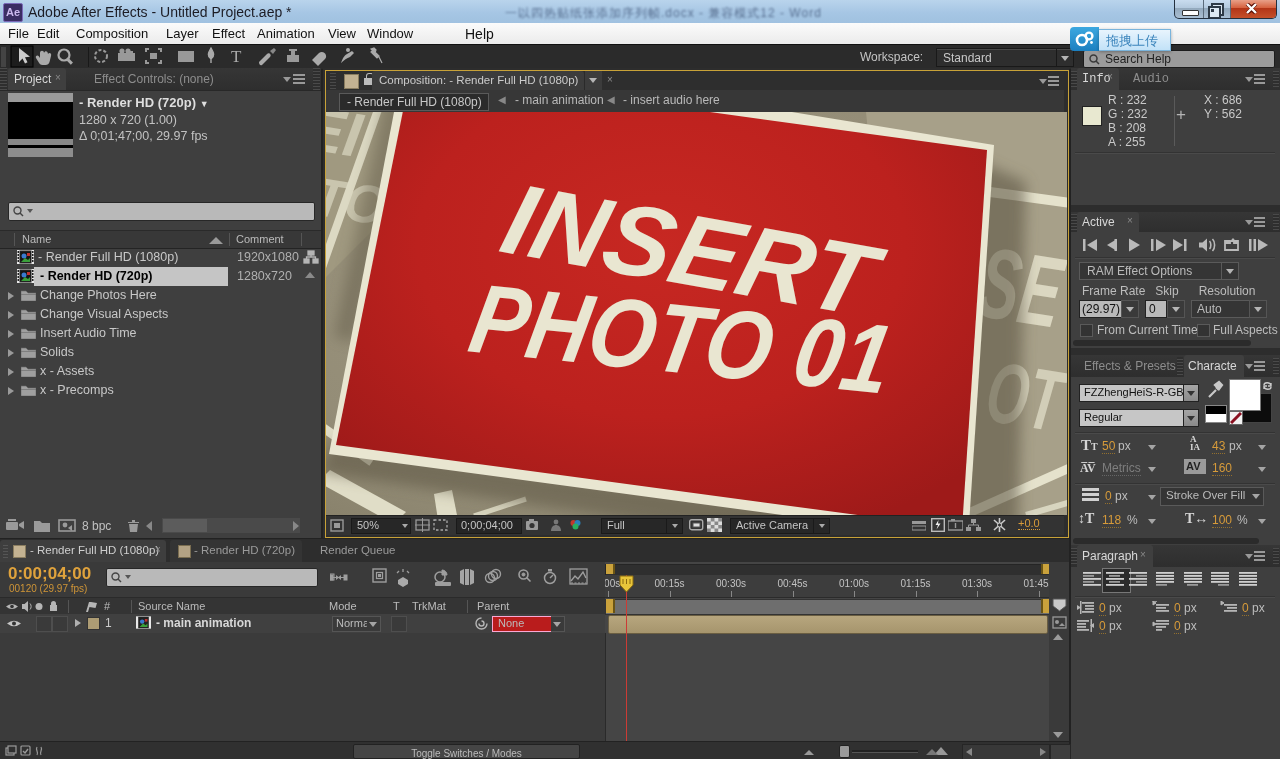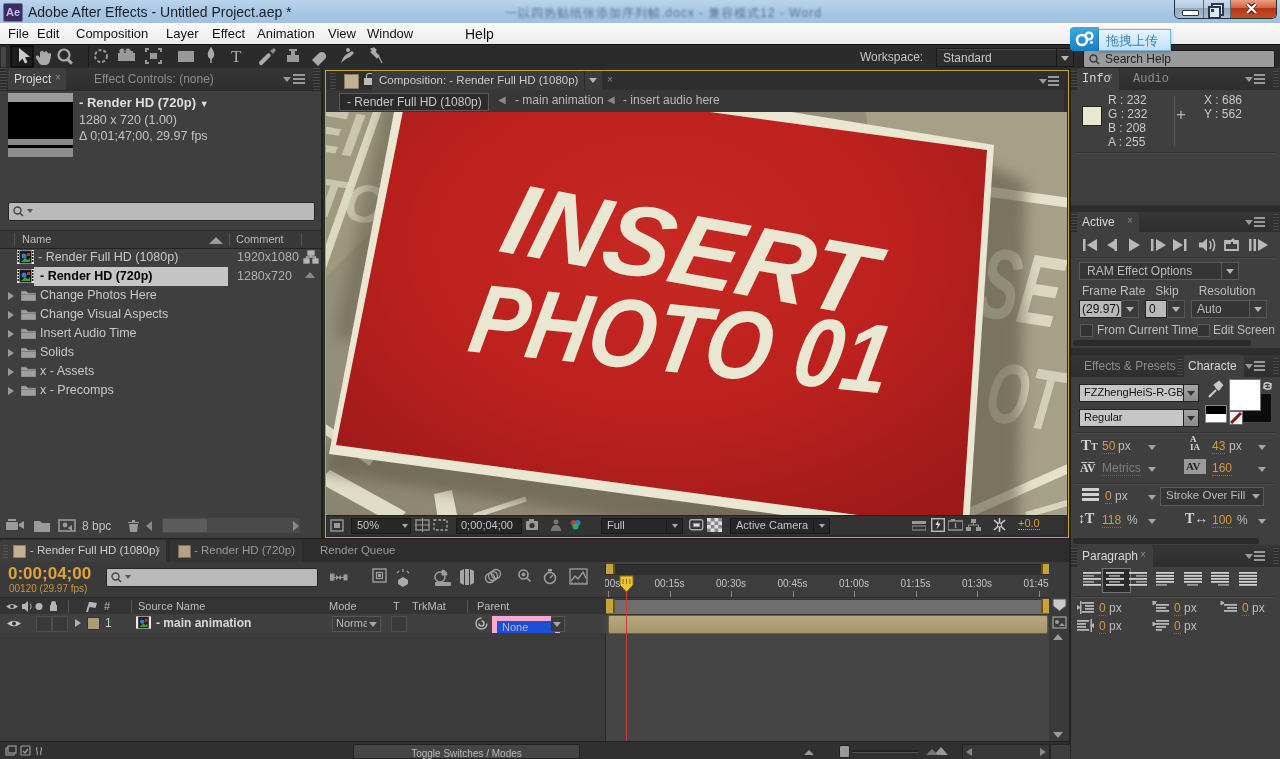--- a/index.html
+++ b/index.html
@@ -503,21 +503,21 @@
       </div>
  <div class="abs" style="left:120px;top:232px;width:57px;height:16px;background:#353535;border:1px solid #5a5a5a;">
         <div class="abs txt" style="left:5px;top:1px;font-size:12px;color:#bbb;">Auto</div>
       </div>
  <div class="abs" style="left:178px;top:232px;width:16px;height:16px;background:#3a3a3a;border:1px solid #555;">
         <div class="abs" style="left:4px;top:6px;width:0;height:0;border-left:4px solid transparent;border-right:4px solid transparent;border-top:5px solid #b5b5b5;"></div>
       </div>
  <div class="abs" style="left:9px;top:256px;width:11px;height:11px;background:#333;border:1px solid #5a5a5a;"></div>
  <div class="abs txt" style="left:26px;top:255px;font-size:12px;color:#bdbdbd;">From Current Time</div>
  <div class="abs" style="left:126px;top:256px;width:11px;height:11px;background:#333;border:1px solid #5a5a5a;"></div>
- <div class="abs txt" style="left:142px;top:255px;font-size:12px;color:#bdbdbd;">Edit Screen</div>
+ <div class="abs txt" style="left:142px;top:255px;font-size:12px;color:#bdbdbd;">Full Aspects</div>
  <div class="abs" style="left:2px;top:272px;width:178px;height:6px;background:#2b2b2b;border-radius:3px;"></div>
  <div class="abs" style="left:0;top:280px;width:209px;height:7px;background:#2d2d2d;"></div>
 
  <div class="abs" style="left:0;top:287px;width:209px;height:22px;background:linear-gradient(#363636,#2e2e2e);">
    <div class="abs txt" style="left:13px;top:4px;font-size:12px;color:#8d8d8d;">Effects &amp; Presets</div>
    <div class="abs" style="left:106px;top:2px;width:6px;height:18px;background:repeating-linear-gradient(0deg,#4a4a4a 0 1px,#2e2e2e 1px 3px);"></div>
    <div class="abs" style="left:113px;top:0;width:60px;height:22px;background:#3f3f3f;border-radius:3px 3px 0 0;"></div>
    <div class="abs txt" style="left:117px;top:4px;font-size:12px;color:#d8d8d8;">Characte</div>
    <div class="abs" style="left:174px;top:9px;width:0;height:0;border-left:4px solid transparent;border-right:4px solid transparent;border-top:5px solid #999;"></div>
    <div class="abs" style="left:183px;top:6px;width:11px;height:2px;background:#999;box-shadow:0 4px 0 #999,0 8px 0 #999;"></div>
@@ -557,21 +557,21 @@
       <div class="abs txt gtx" style="left:47px;top:371px;">px</div>
  <div class="abs dd" style="left:77px;top:377px;"></div>
  <div class="abs txt" style="left:119px;top:367px;font-size:9px;font-weight:bold;color:#d5d5d5;font-family:'Liberation Serif',serif;line-height:8px;">A<br>IA</div>
  <div class="abs txt onum" style="left:141px;top:371px;">43</div>
       <div class="abs txt gtx" style="left:158px;top:371px;">px</div>
  <div class="abs dd" style="left:187px;top:377px;"></div>
  <div class="abs txt" style="left:9px;top:393px;font-size:12px;font-weight:bold;color:#d5d5d5;font-family:'Liberation Serif',serif;">A̅V̅</div>
  <div class="abs txt" style="left:31px;top:393px;font-size:12px;color:#7e7e7e;border-bottom:1px dotted #666;">Metrics</div>
  <div class="abs dd" style="left:77px;top:399px;"></div>
  <div class="abs" style="left:113px;top:391px;width:22px;height:15px;background:#9a9a9a;">
-        <div class="abs txt" style="left:2px;top:1px;font-size:11px;font-weight:bold;color:#222;font-family:Liberation Serif, serif;">AV</div>
+        <div class="abs txt" style="left:2px;top:1px;font-size:11px;font-weight:bold;color:#222;font-family:Liberation Sans, sans-serif;">AV</div>
       </div>
  <div class="abs txt onum" style="left:141px;top:393px;">160</div>
  <div class="abs dd" style="left:187px;top:399px;"></div>
  <div class="abs" style="left:4px;top:415px;width:200px;height:1px;background:#333;box-shadow:0 1px 0 #4a4a4a;"></div>
  <div class="abs" style="left:11px;top:420px;width:17px;height:3px;background:#d0d0d0;box-shadow:0 5px 0 #d0d0d0,0 10px 0 #d0d0d0;"></div>
  <div class="abs txt onum" style="left:34px;top:421px;">0</div>
       <div class="abs txt gtx" style="left:44px;top:421px;">px</div>
  <div class="abs dd" style="left:77px;top:427px;"></div>
  <div class="abs" style="left:89px;top:419px;width:88px;height:17px;background:#353535;border:1px solid #5a5a5a;">
         <div class="abs txt" style="left:5px;top:1px;font-size:11.5px;color:#bbb;">Stroke Over Fill</div>
@@ -860,21 +860,21 @@
   <div class="abs" style="left:332px;top:2px;width:34px;height:14px;background:#3a3a3a;border:1px solid #555;">
           <div class="abs txt" style="left:3px;top:0;font-size:11px;color:#bbb;">Norma</div>
         </div>
   <div class="abs" style="left:367px;top:2px;width:13px;height:14px;background:#3a3a3a;border:1px solid #555;border-left:none;">
           <div class="abs dd" style="left:2px;top:5px;"></div>
         </div>
   <div class="abs" style="left:391px;top:2px;width:14px;height:14px;background:#3a3a3a;border:1px solid #4e4e4e;"></div>
   <svg class="abs" style="left:475px;top:3px" width="13" height="13">
           <path d="M6.5 1 a5.5 5.5 0 1 0 5.5 5.5 M6.5 4 a2.5 2.5 0 1 1 -2.5 2.5" fill="none" stroke="#b5b5b5" stroke-width="1.4"></path>
         </svg>
-  <div class="abs" style="left:492px;top:2px;width:58px;height:14px;background:#1d4ed8;border:5px solid #f9a8d4;">
+  <div class="abs" style="left:492px;top:2px;width:58px;height:14px;background:#b91c1c;border:1px solid #f9a8d4;">
           <div class="abs txt" style="left:5px;top:0;font-size:11px;color:#bbb;">None</div>
         </div>
   <div class="abs" style="left:551px;top:2px;width:13px;height:14px;background:#3a3a3a;border:1px solid #555;border-left:none;">
           <div class="abs dd" style="left:2px;top:5px;"></div>
         </div>
  </div>
  <div class="abs" style="left:0;top:94px;width:605px;height:110px;background:#3b3b3b;"></div>
  <div class="abs" style="left:605px;top:94px;width:1px;height:110px;background:#2a2a2a;"></div>
 
  <div class="abs" style="left:1049px;top:23px;width:20px;height:181px;background:#3a3a3a;">

